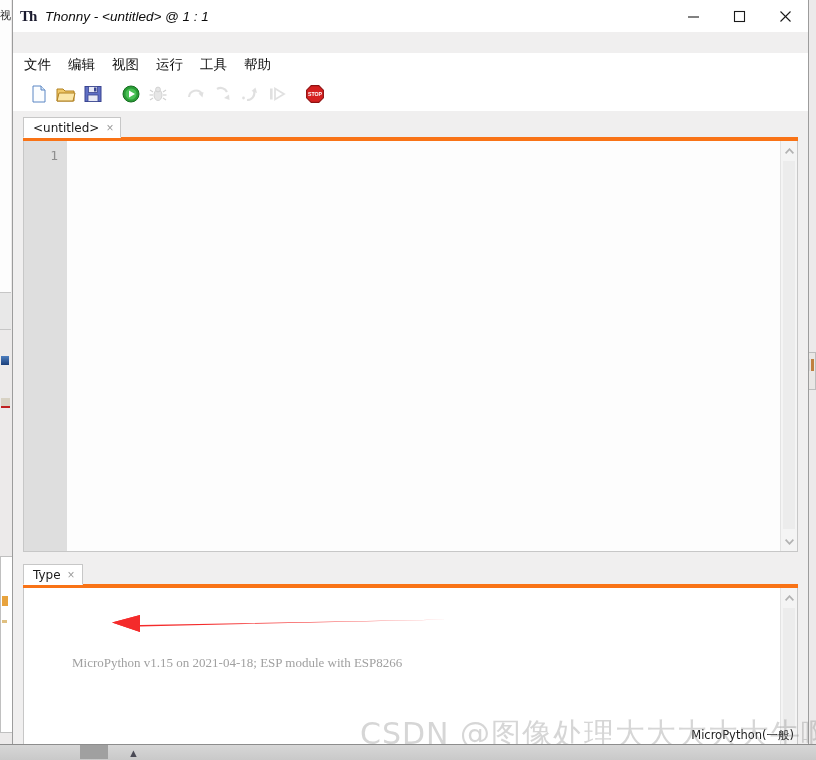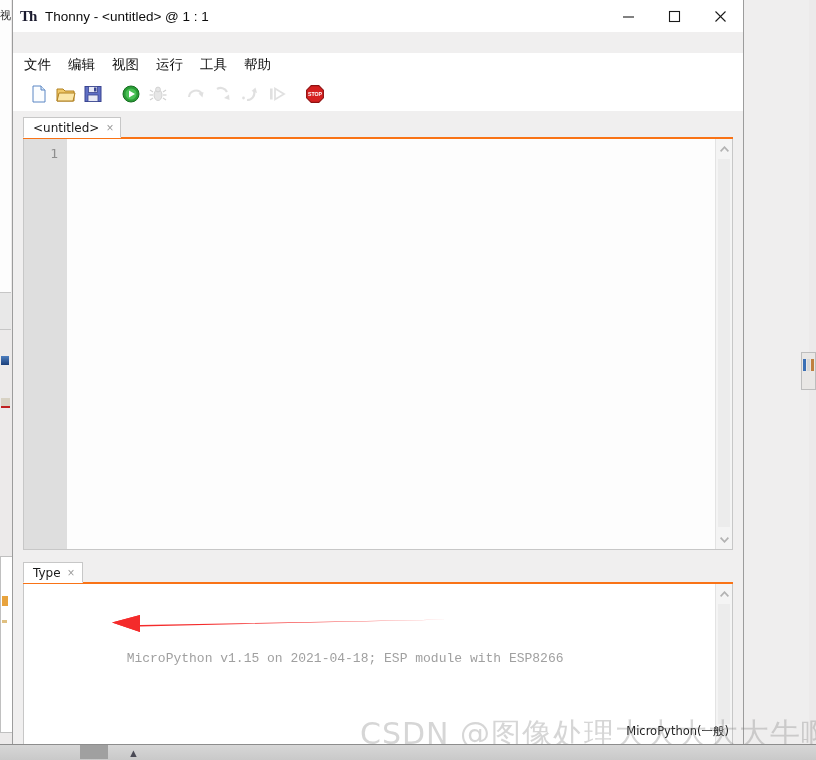--- a/index.html
+++ b/index.html
@@ -122,21 +122,21 @@
     width: 14px; height: 11px;
     color: #4a4a55;
     font-size: 11px;
     line-height: 11px;
   }
 
   
   .window {
     position: absolute;
     left: 12px; top: 0;
-    width: 732px;
+    width: 797px;
     height: 745px;
     background: #f0efef;
     border: 1px solid #9c9c9c;
     border-top: none;
     box-sizing: border-box;
     display: flex;
     flex-direction: column;
   }
 
   
@@ -163,20 +163,21 @@
     font-family: "Liberation Serif", serif;
     letter-spacing: -1px;
     line-height: 16px;
   }
   .title-text {
     margin-left: 6px;
     font-size: 13.5px;
     color: #0c0c0c;
     white-space: nowrap;
     font-family: "Liberation Sans", sans-serif;
+    font-style: italic;
   }
   .win-controls {
     position: absolute;
     right: 0; top: 0;
     height: 32px;
     display: flex;
   }
   .win-btn {
     width: 46px; height: 32px;
     display: flex;
@@ -223,21 +224,21 @@
 
   
   .notebook {
     margin: 4px 10px 0 10px;
     flex: none;
   }
   .tabstrip {
     display: flex;
     align-items: flex-end;
     height: 22px;
-    border-bottom: 2px solid #f97316;
+    border-bottom: 4px solid #f97316;
   }
   .tab {
     height: 21px;
     background: #ffffff;
     border: 1px solid #c7c7c7;
     border-bottom: 1px solid #ffffff;
     display: flex;
     align-items: center;
     padding: 0 7px 0 9px;
     margin-bottom: -1px;
@@ -320,21 +321,21 @@
     height: 163px;
     background: #ffffff;
     border: 1px solid #c7c7c7;
     border-top: none;
     box-sizing: border-box;
     position: relative;
   }
   .shell-text {
     flex: 1;
     padding: 5px 0 0 9px;
-    font-family: Liberation Mono, monospace;
+    font-family: Liberation Serif, serif;
     font-size: 13px;
     line-height: 20px;
     white-space: pre;
   }
   .shell-line { white-space: pre; }
   .c-banner { color: #a0a0a0; }
 
   
   .statusbar {
     flex: 1;

